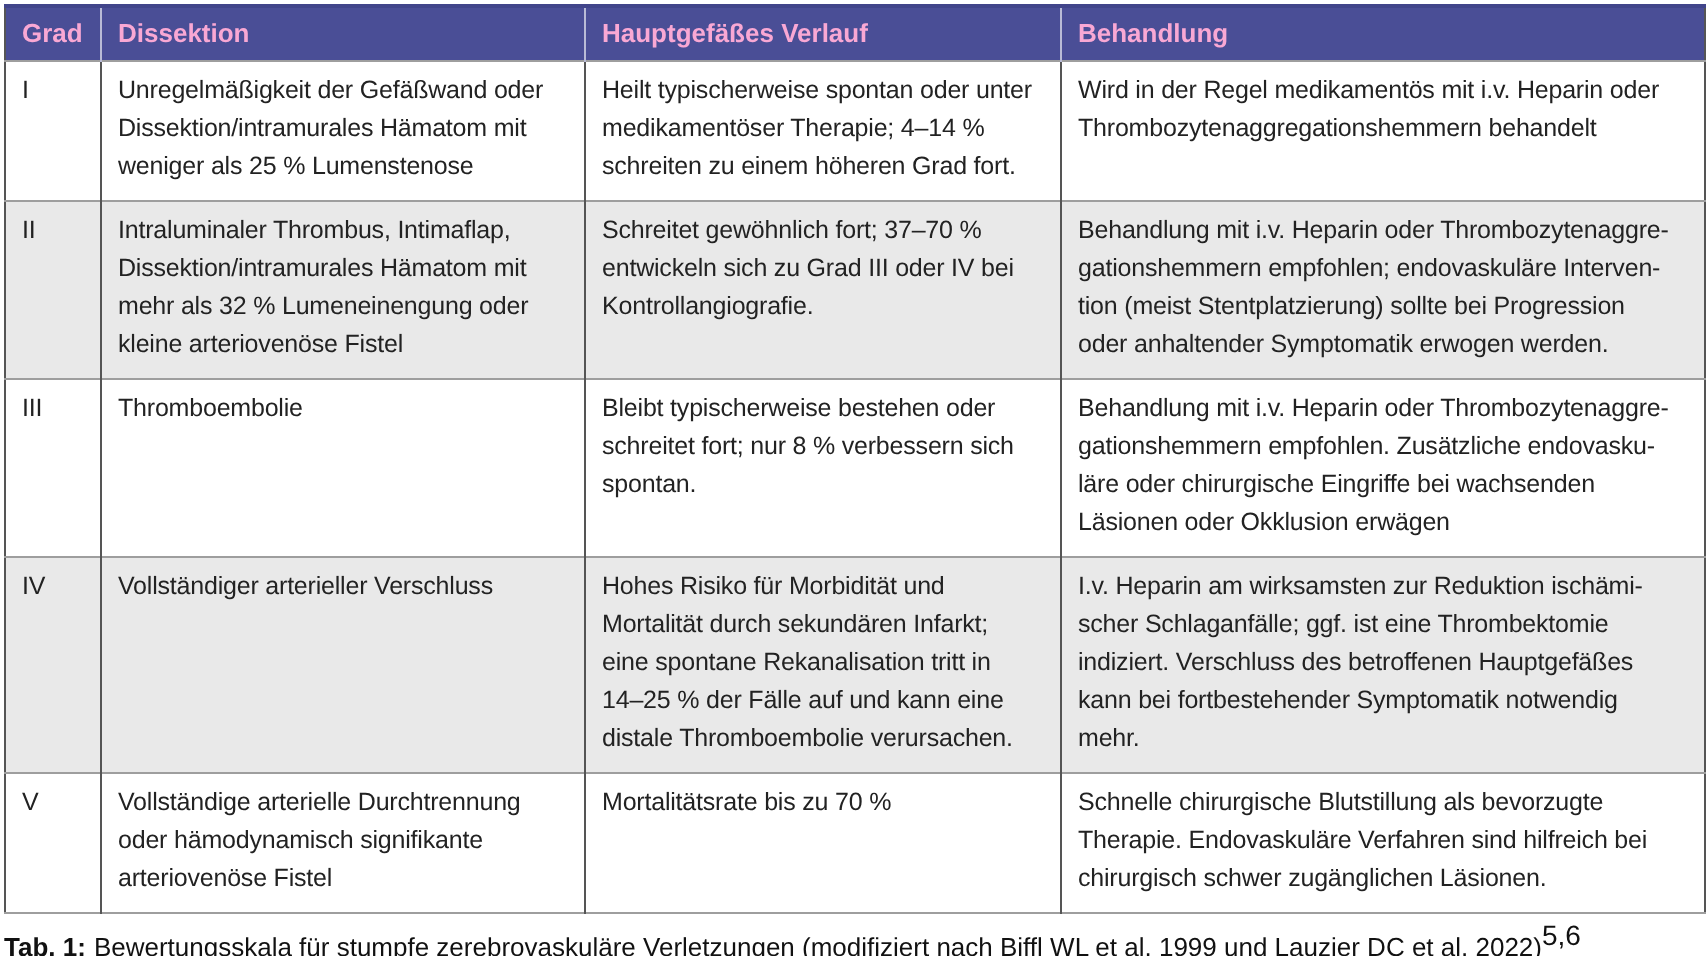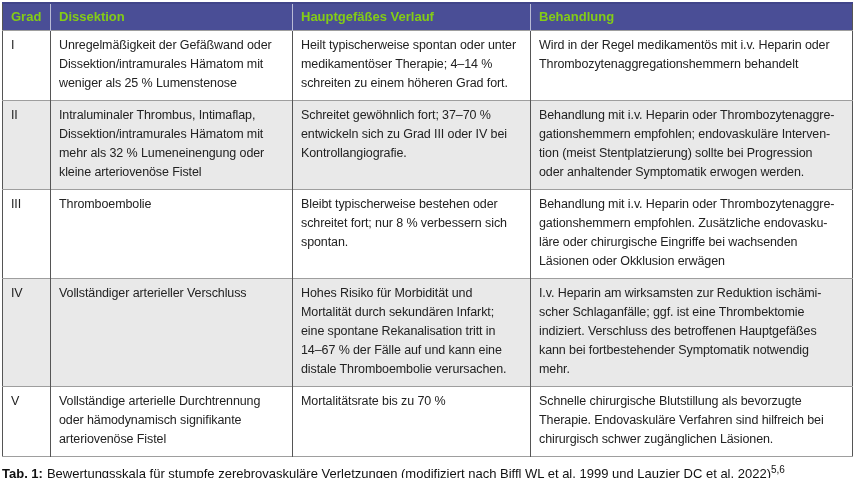--- a/index.html
+++ b/index.html
@@ -21,21 +21,21 @@
   table.grading-table {
     width: 850px;
     border-collapse: collapse;
     table-layout: fixed;
     border-left: 1px solid #555555;
     border-right: 1px solid #555555;
     border-bottom: 1px solid #9e9e9e;
   }
   table.grading-table th {
     background: #4a4e96;
-    color: #84cc16;
+    color: #f9a8d4;
     font-weight: bold;
     font-size: 13px;
     text-align: left;
     padding: 5px 8px 6px 8px;
     border-left: 1px solid #b9bbd6;
     border-top: 2px solid #41458a;
   }
   table.grading-table th:first-child {
     border-left: none;
   }
@@ -63,21 +63,21 @@
     margin: 8px 0 0 0;
     font-size: 13px;
     line-height: 17px;
     color: #111111;
   }
   .caption .caption-prefix {
     font-weight: bold;
     margin-right: 4px;
   }
   .caption sup {
-    font-size: 10px;
+    font-size: 14px;
     line-height: 0;
   }
 </style>
 </head>
 <body>
 
 <div class="page">
 
   <table class="grading-table">
     <colgroup>
@@ -130,21 +130,21 @@
 gationshemmern empfohlen. Zusätzliche endovasku-
 läre oder chirurgische Eingriffe bei wachsenden
 Läsionen oder Okklusion erwägen</td>
       </tr>
       <tr>
         <td>IV</td>
         <td>Vollständiger arterieller Verschluss</td>
         <td>Hohes Risiko für Morbidität und
 Mortalität durch sekundären Infarkt;
 eine spontane Rekanalisation tritt in
-14–67 % der Fälle auf und kann eine
+14–25 % der Fälle auf und kann eine
 distale Thromboembolie verursachen.</td>
         <td>I.v. Heparin am wirksamsten zur Reduktion ischämi-
 scher Schlaganfälle; ggf. ist eine Thrombektomie
 indiziert. Verschluss des betroffenen Hauptgefäßes
 kann bei fortbestehender Symptomatik notwendig
 mehr.</td>
       </tr>
       <tr>
         <td>V</td>
         <td>Vollständige arterielle Durchtrennung

